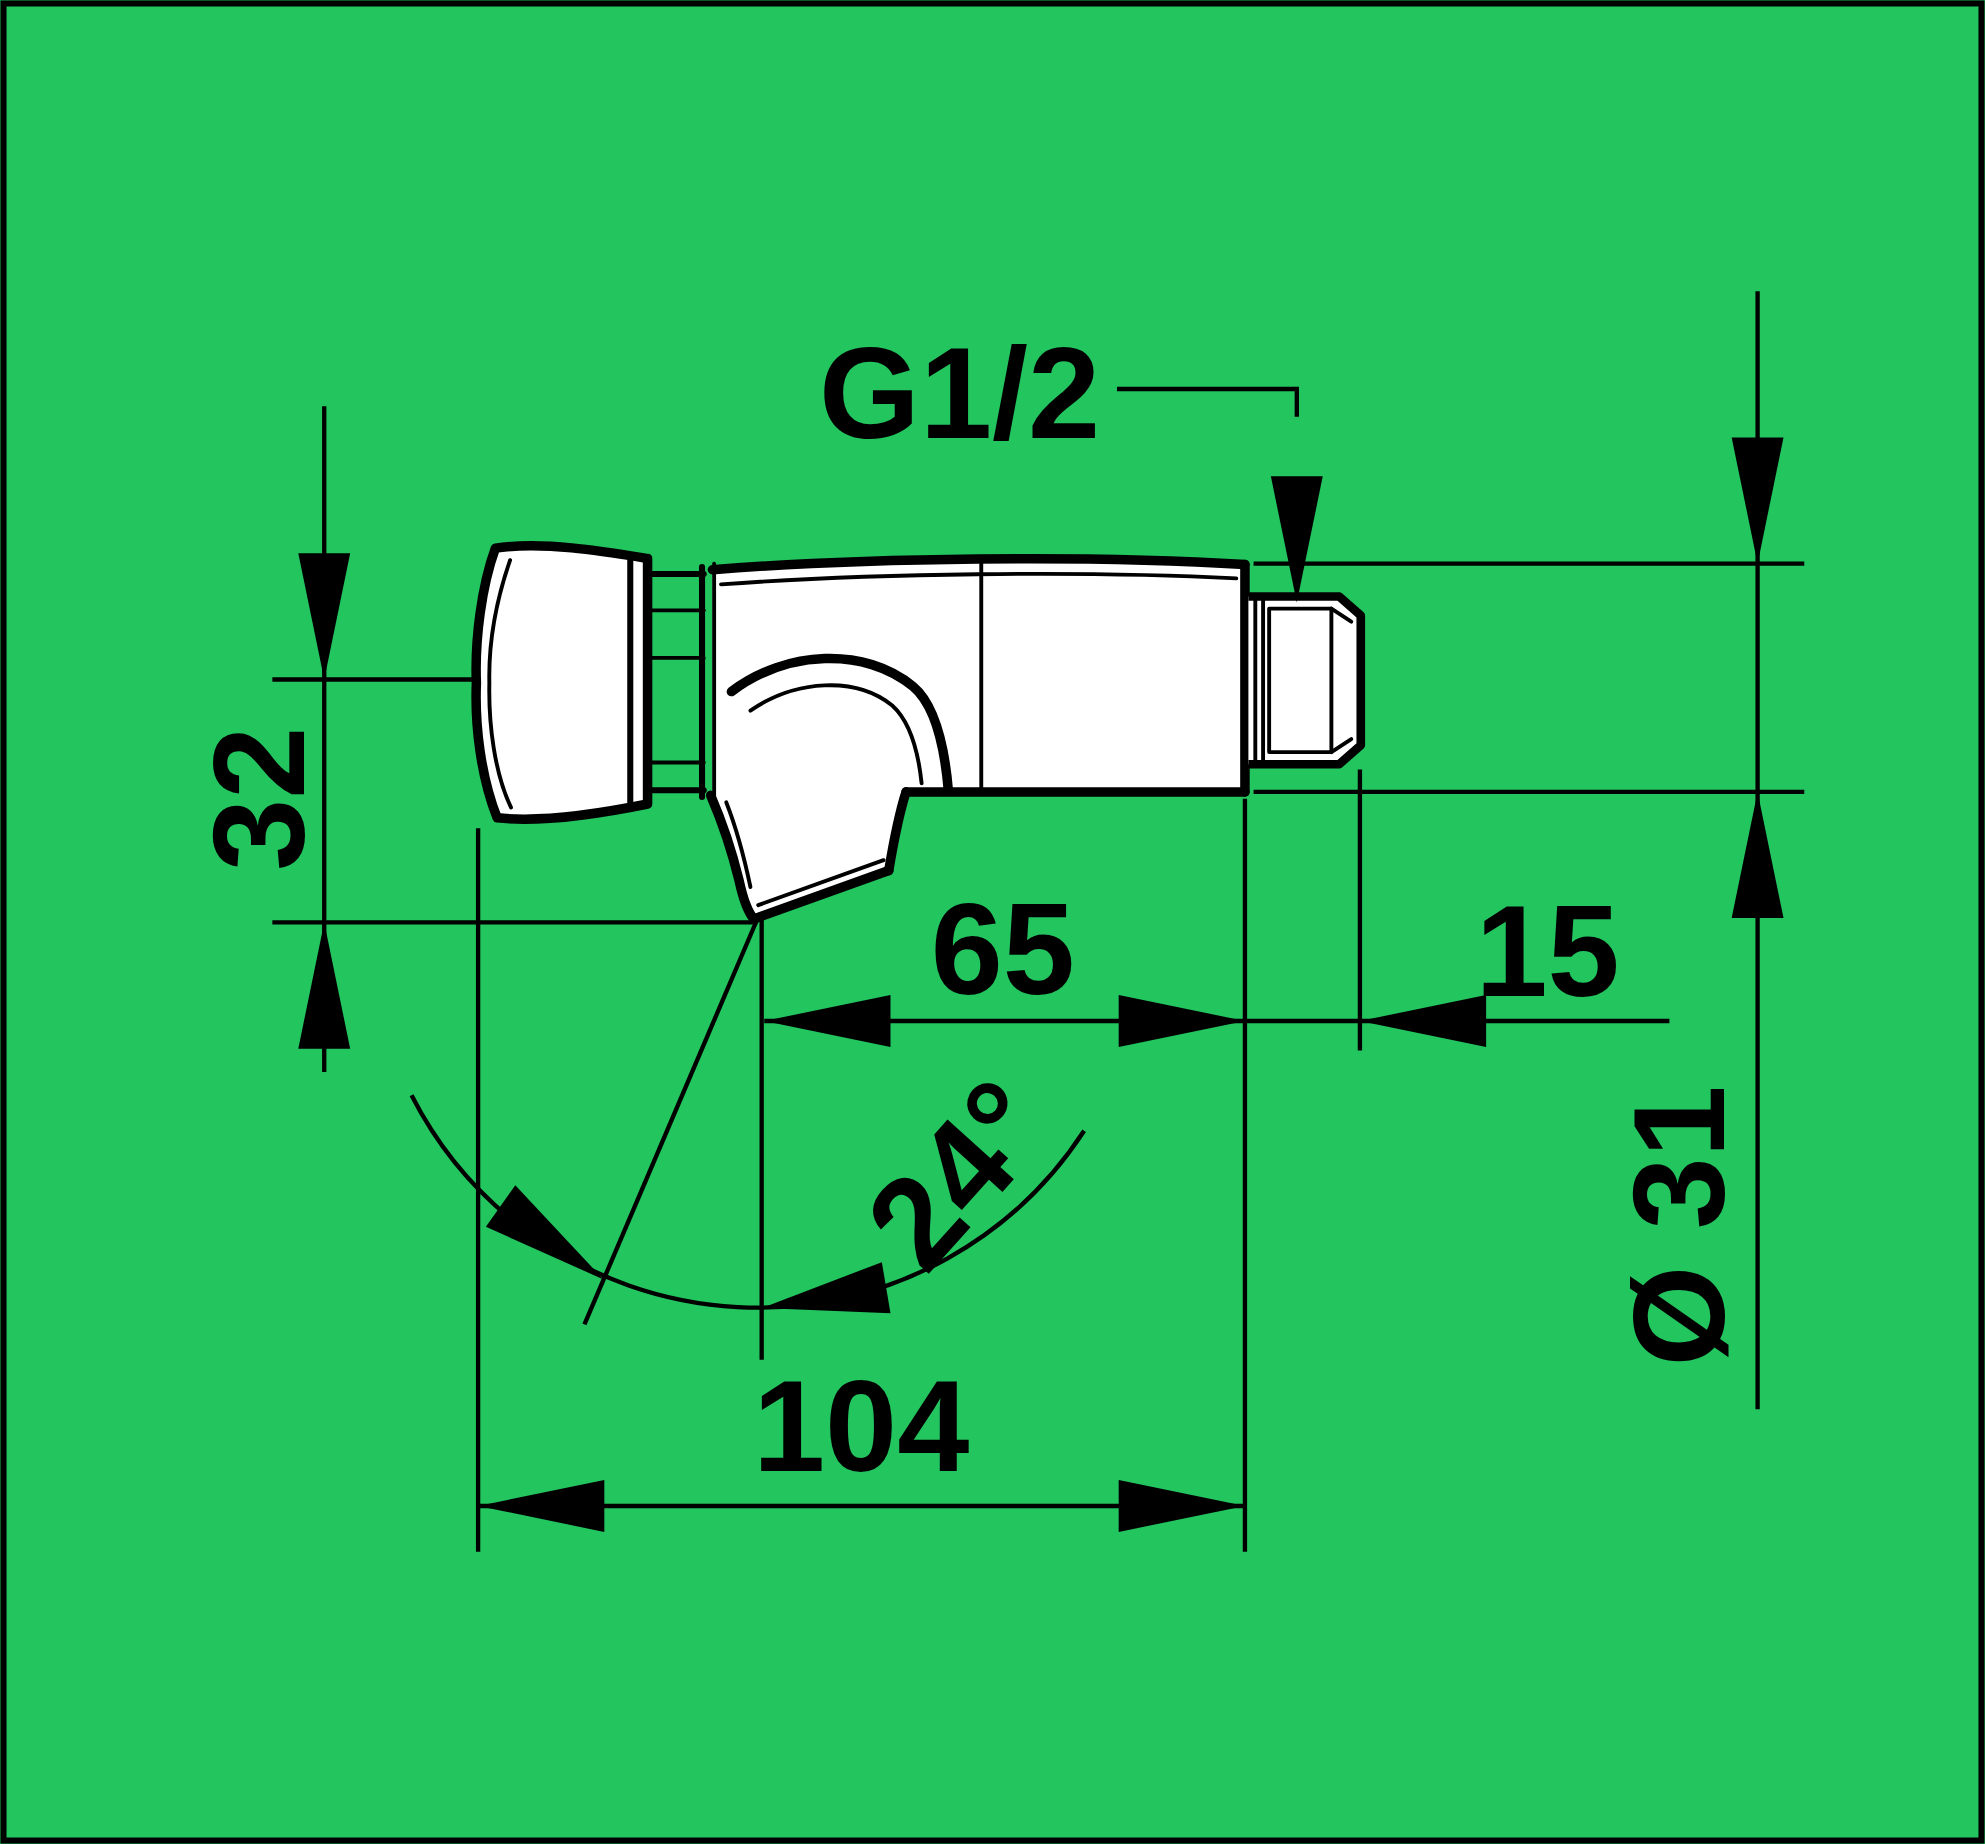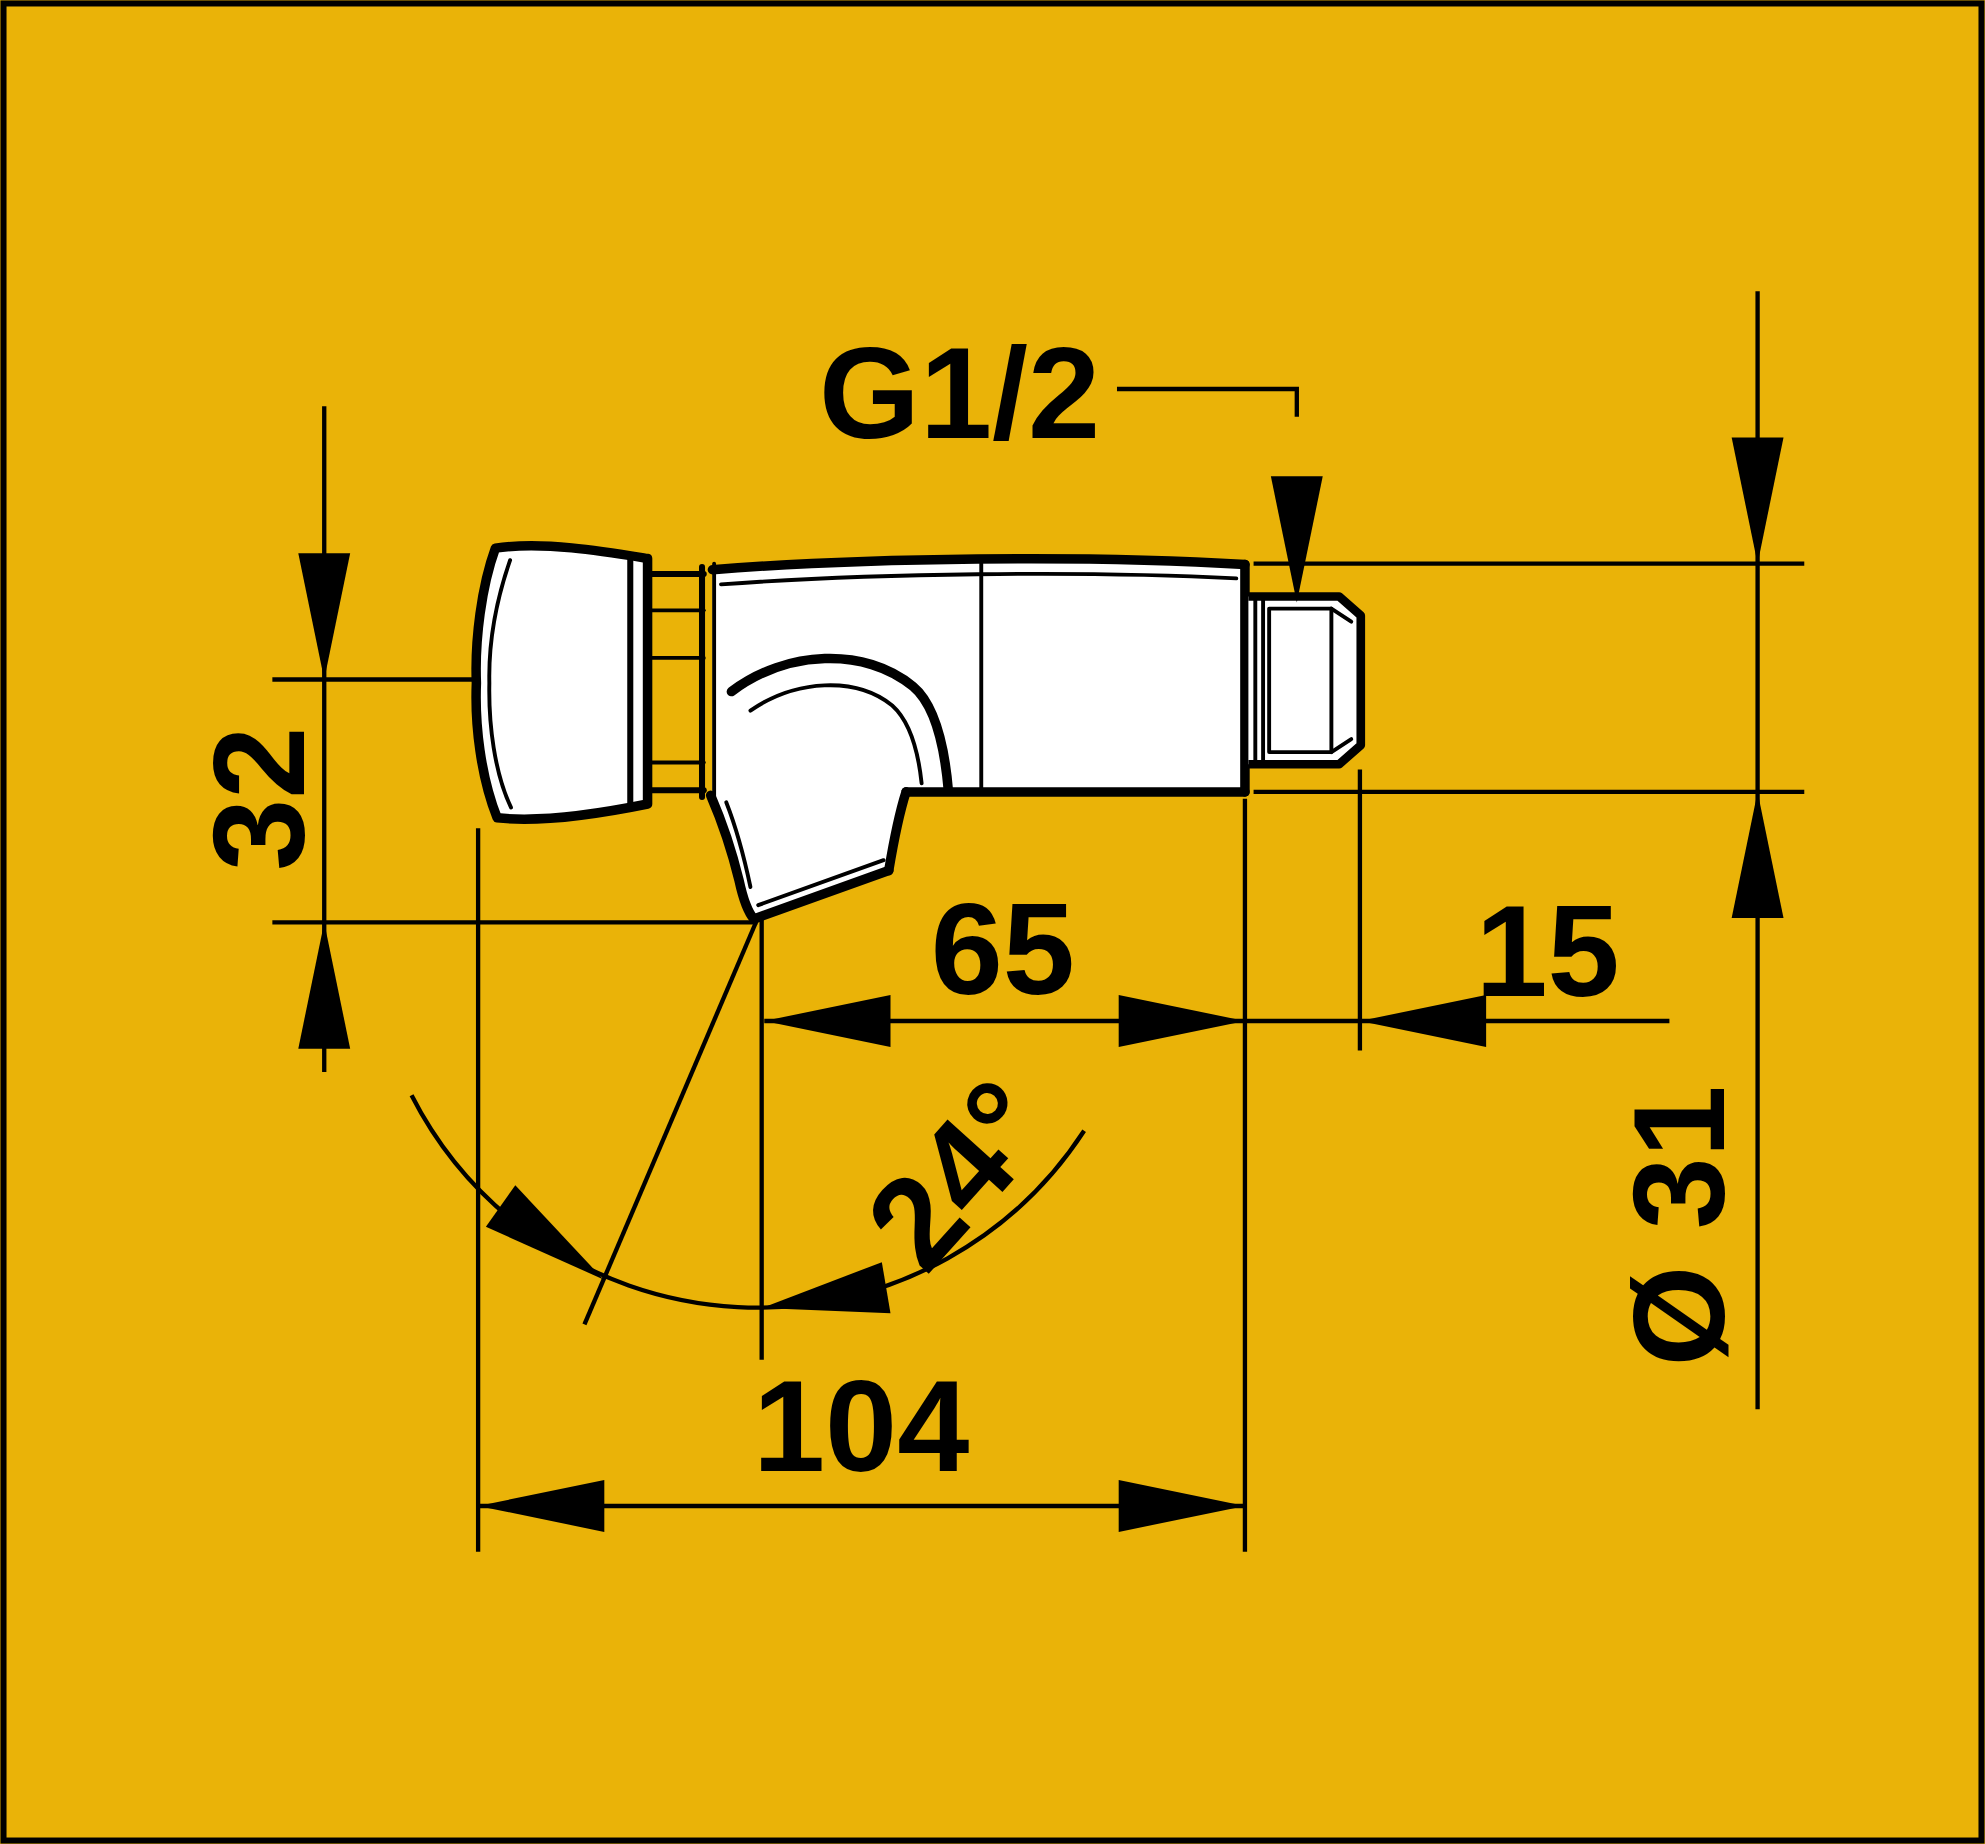--- a/index.html
+++ b/index.html
@@ -1,16 +1,16 @@
 <!DOCTYPE html>
 <html style="font-size:14px"><head>
 <meta charset="utf-8">
 <style>
   html,body{margin:0;padding:0;background:#fff;}
-  .stage{width:1985px;height:1844px;position:relative;background:#eab308;margin:0 auto;}
+  .stage{width:1985px;height:1844px;position:relative;background:#22c55e;margin:0 auto;}
   svg{display:block;width:100%;height:100%;}
   .thick{fill:none;stroke:#000;stroke-width:11;stroke-linecap:round;stroke-linejoin:round;}
   .med{fill:none;stroke:#000;stroke-width:7;stroke-linecap:round;}
   .thin{fill:none;stroke:#000;stroke-width:4.5;stroke-linecap:round;}
   .dim{fill:none;stroke:#000;stroke-width:5;stroke-linecap:butt;}
   .arrow{fill:#000;stroke:none;}
   .lbl{font-family:"Liberation Sans", sans-serif;font-weight:bold;font-size:150px;fill:#000;text-anchor:middle;}
   .fillw{fill:#fff;stroke:none;}
 </style>
 </head>

